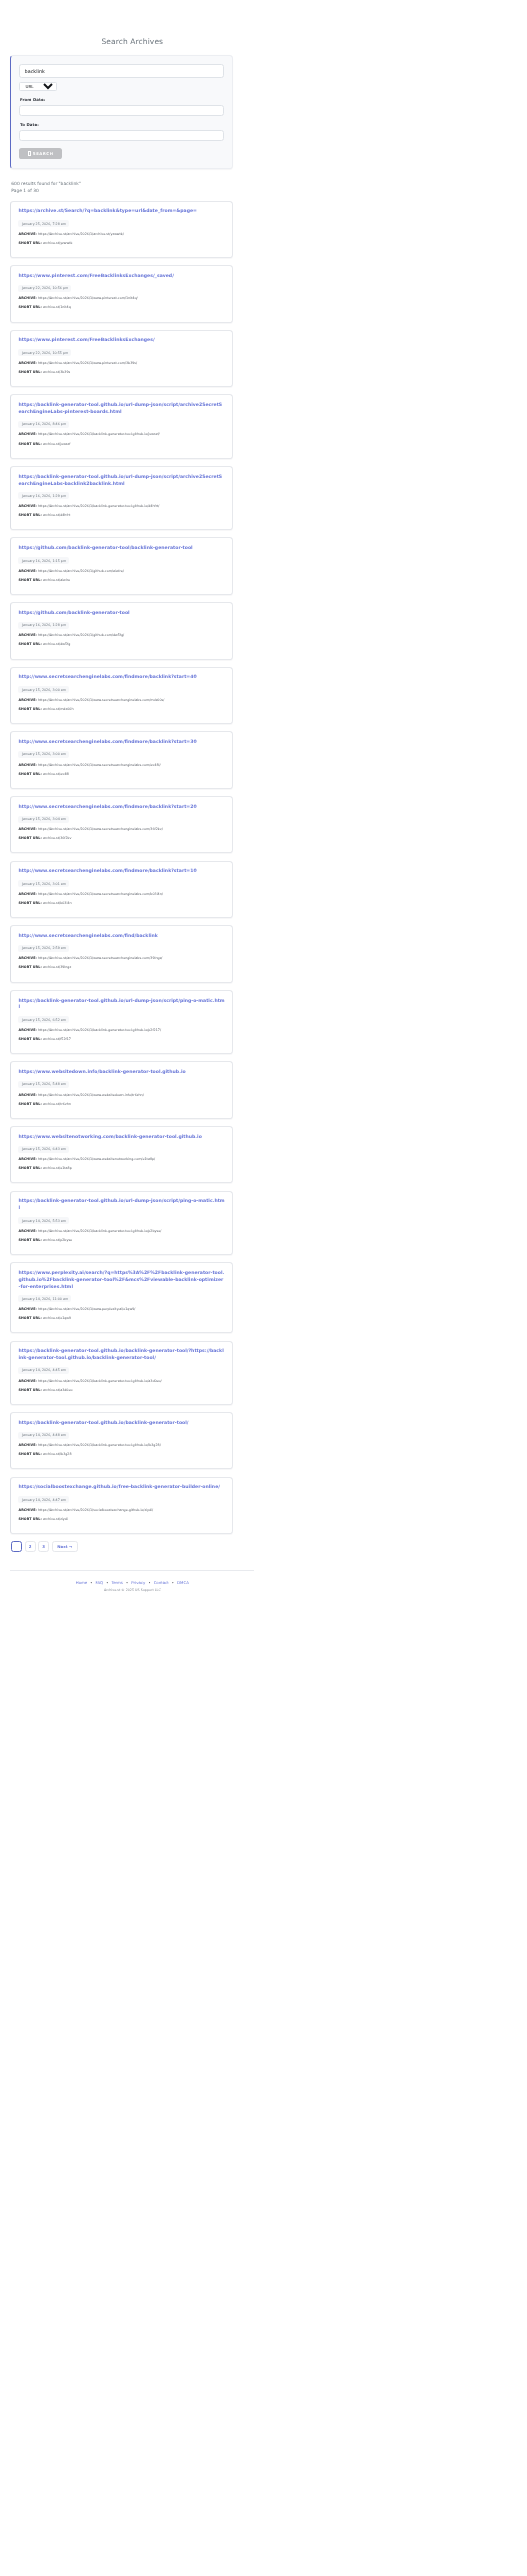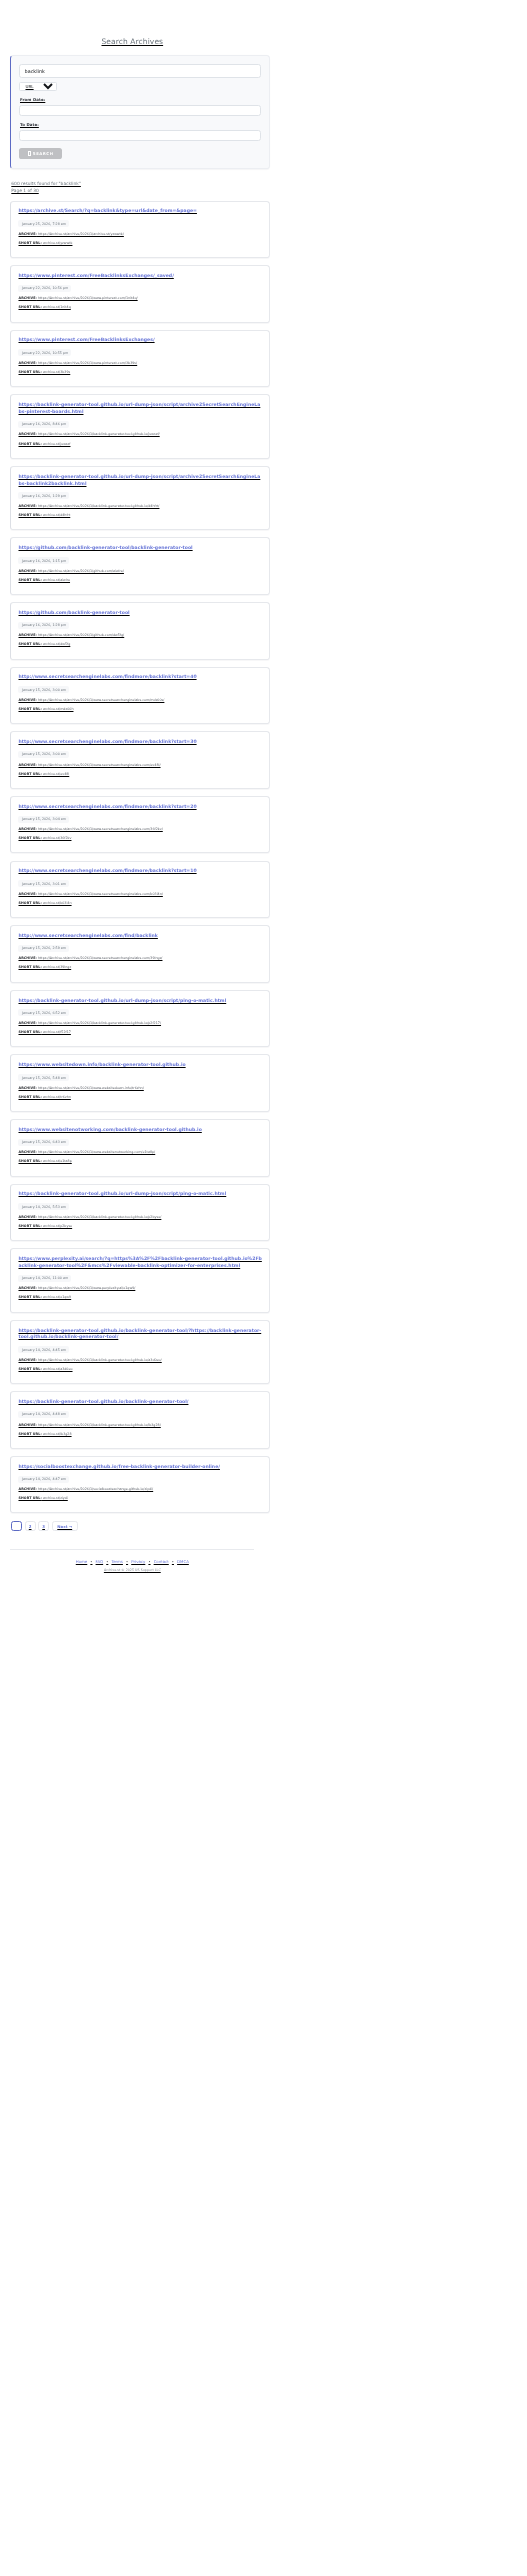--- a/index.html
+++ b/index.html
@@ -13,24 +13,23 @@
 
   .page {
     width: 528px;
     min-height: 3252px;
     background: #ffffff;
     padding: 0;
     position: relative;
   }
 
   .inner {
-    width: 260px;
+    width: 223px;
     margin: 0 auto 0 10.3px;
     padding-top: 37px;
-    text-decoration: underline;
   }
 
   
   .page-title {
     text-align: center;
     font-size: 7.5px;
     font-weight: 400;
     color: #6c757d;
     letter-spacing: 0.1px;
     margin: 0 0 9.3px 0;

